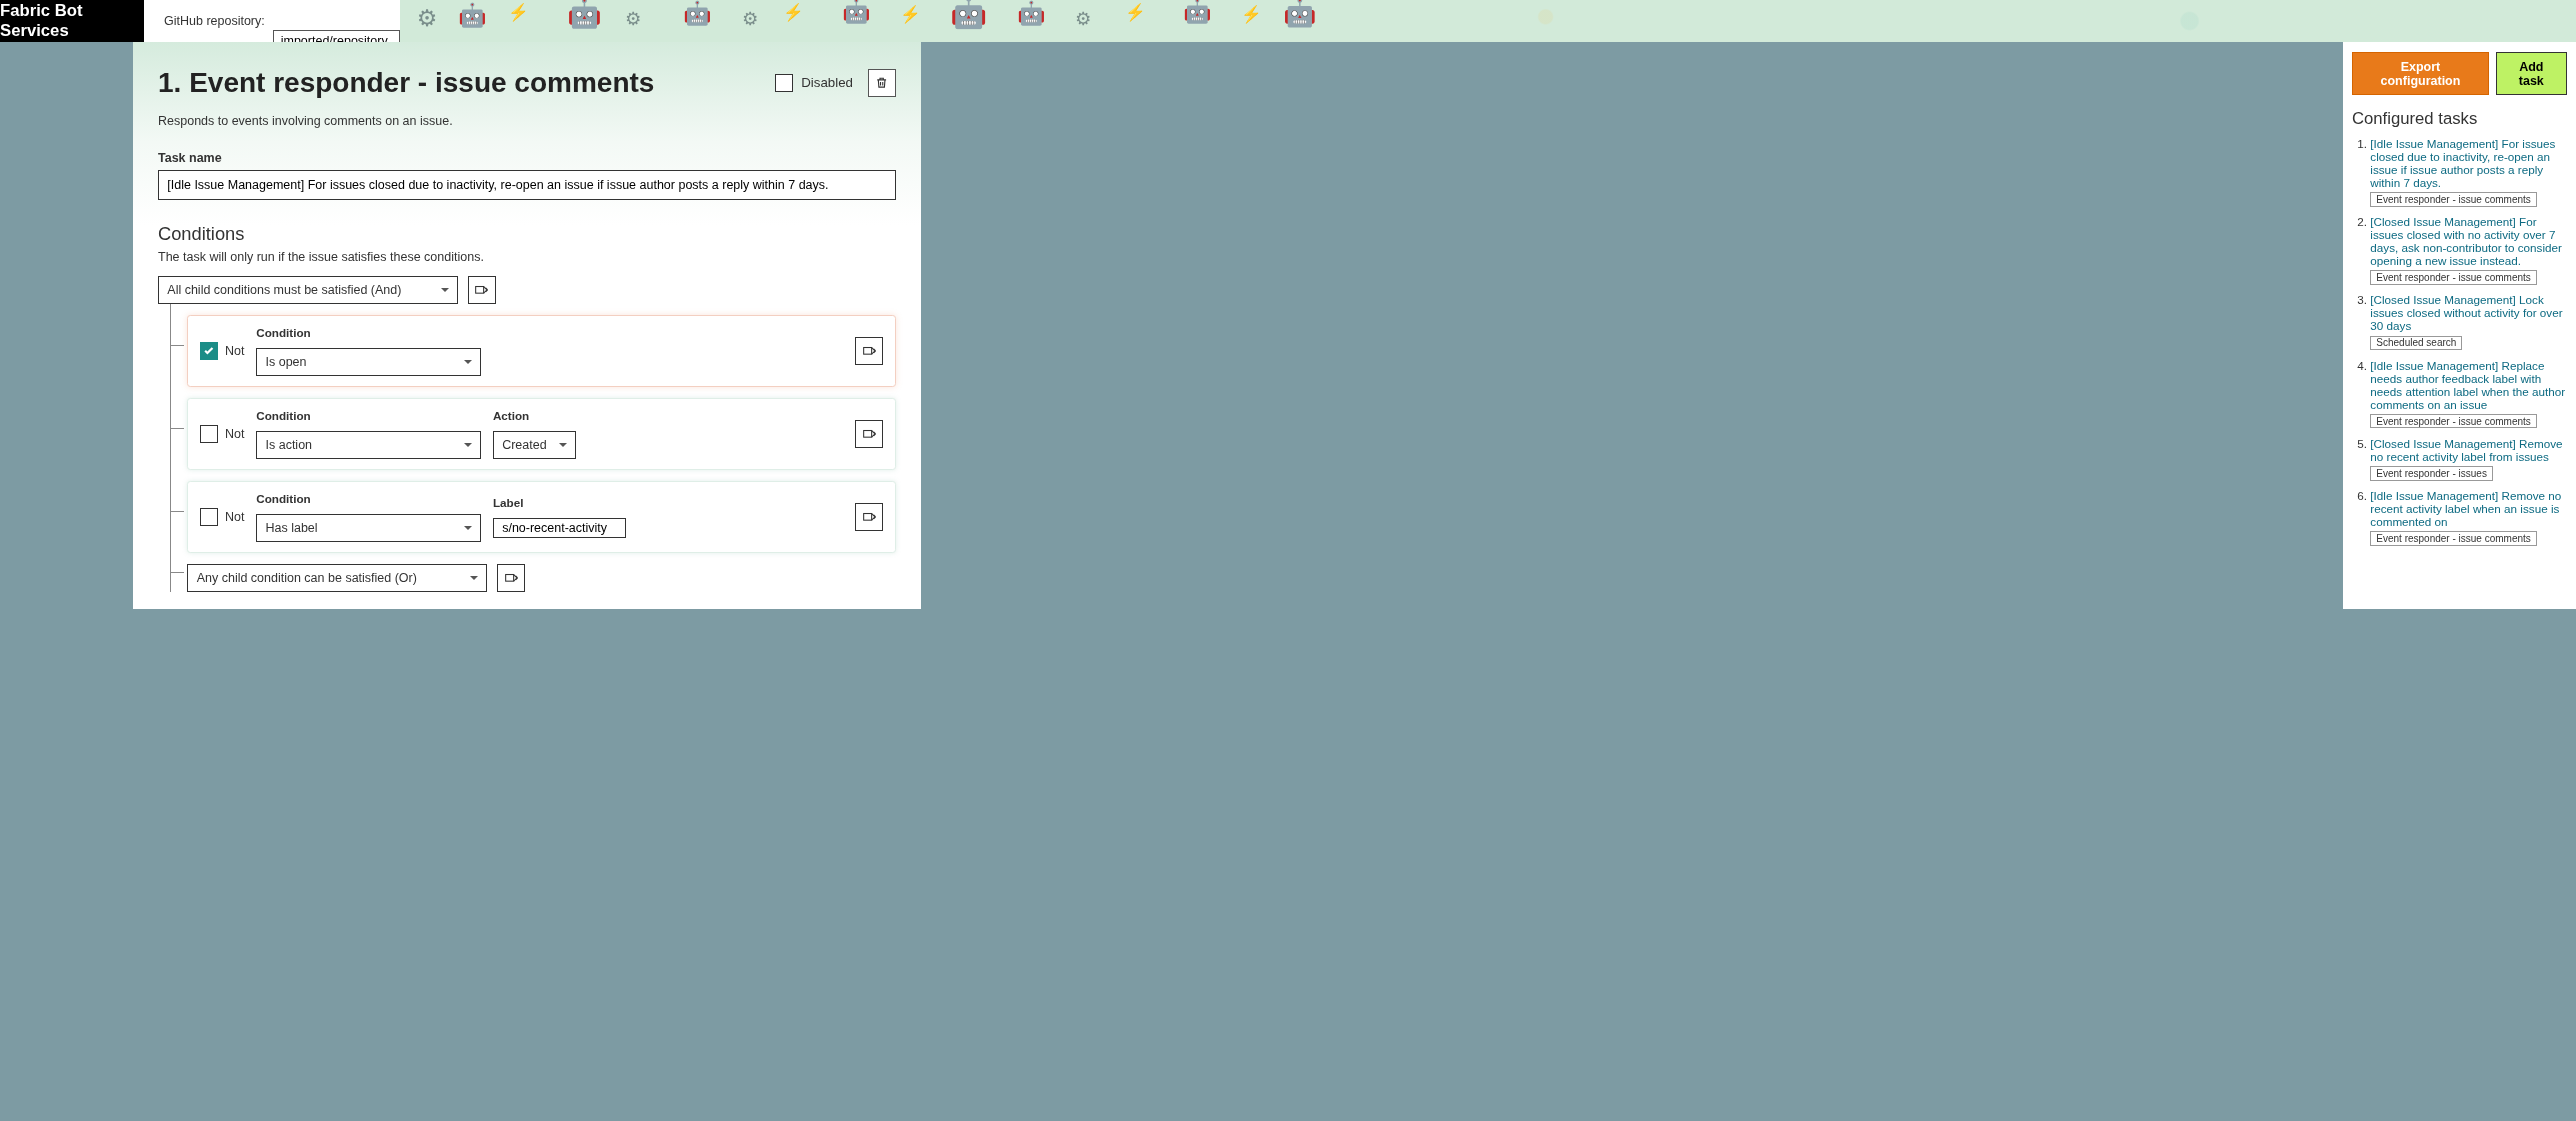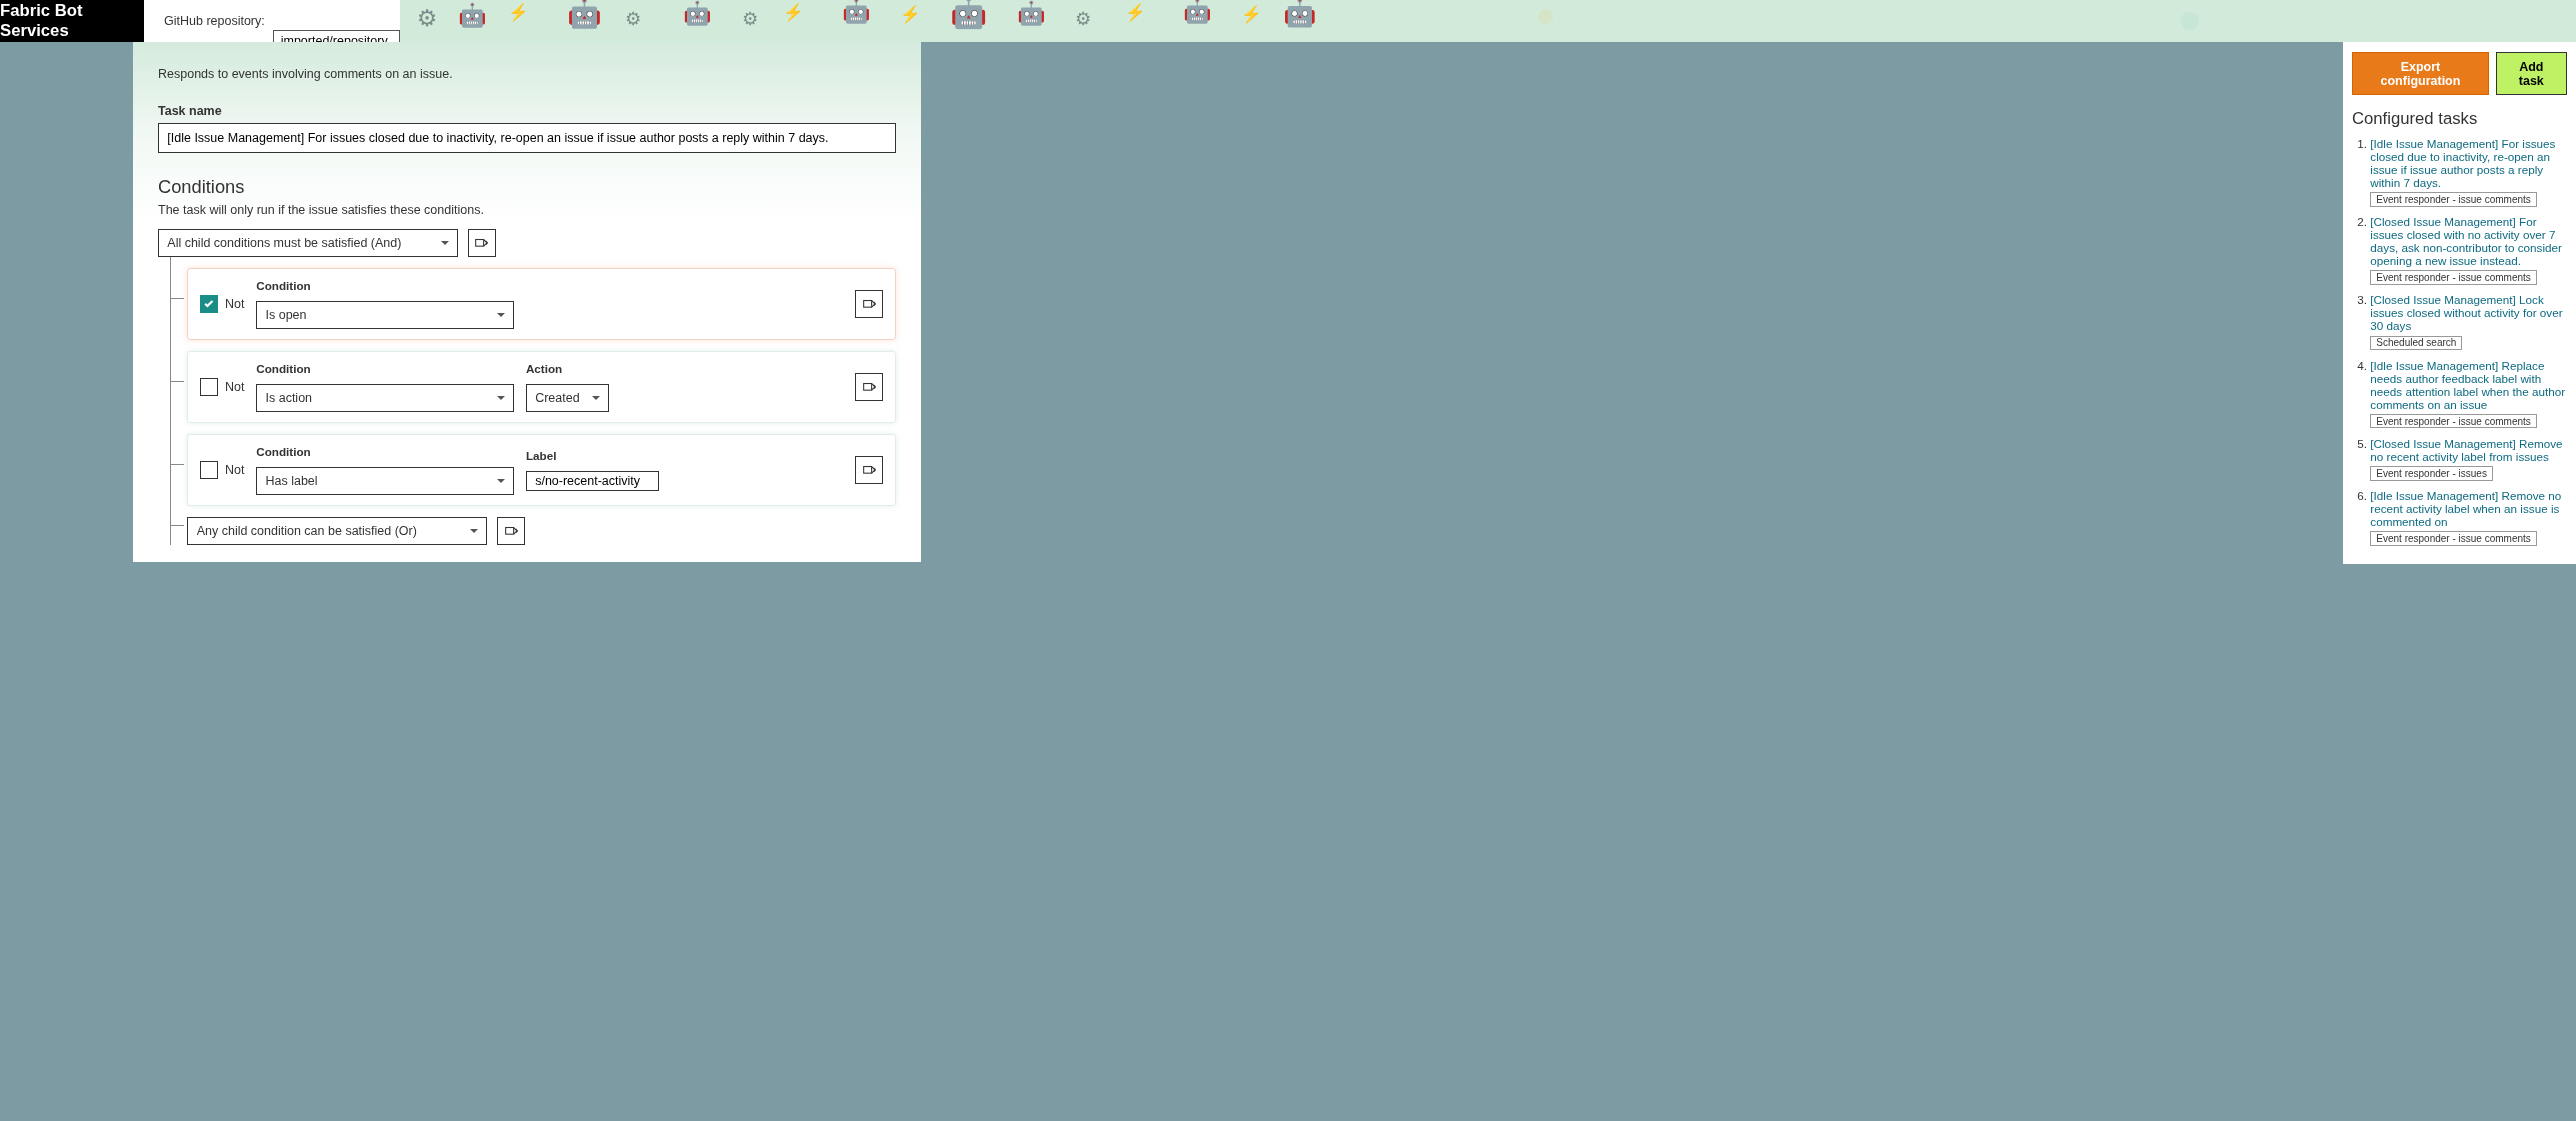--- a/index.html
+++ b/index.html
@@ -173,21 +173,21 @@
     gap: 11.7px;
     box-shadow: 0 0 5px rgba(140,190,170,0.25);
   }
   .cond-card.not-active {
     border-color: #f3cfc1;
     box-shadow: 0 0 6.7px rgba(240,150,110,0.25);
   }
   .not-group { display: flex; align-items: center; gap: 6.7px; }
   .cond-col { display: flex; flex-direction: column; gap: 3.3px; }
   .cond-col .field-label { font-weight: 600; font-size: 11.7px; }
-  .small-dd { width: 258px; }
+  .small-dd { width: 225px; }
   .mini-dd { width: 83px; }
   .label-input {
     border: 0.8px solid #333;
     height: 20px;
     padding: 0 8.3px;
     font-size: 12.5px;
     width: 133px;
   }
   .delete-btn {
     width: 28px; height: 28px;
@@ -261,20 +261,34 @@
     <span class="robot bolt" style="left:725px;top:3.3px;font-size:16.7px;">⚡</span>
     <span class="robot" style="left:783px;top:-1.7px;">🤖</span>
     <span class="robot bolt" style="left:841px;top:5px;font-size:16.7px;">⚡</span>
     <span class="robot" style="left:883px;top:-3.3px;font-size:27px;">🤖</span>
   </div>
 </div>
 
 <div class="layout">
   <div class="main-wrap">
     <div class="main-panel">
+      <div class="title-row">
+        <h1 class="page-title">1. Event responder - issue comments</h1>
+        <div class="title-controls">
+          <label class="disabled-row">
+            <span class="checkbox"></span>
+            <span>Disabled</span>
+          </label>
+          <div class="icon-btn">
+            <svg width="13.3" height="13.3" viewBox="0 0 24 24" fill="none" stroke="#333" stroke-width="2">
+              <path d="M4 7h16M9 7V4h6v3M6 7l1 13h10l1-13M10 11v6M14 11v6"></path>
+            </svg>
+          </div>
+        </div>
+      </div>
 
       <p class="description">Responds to events involving comments on an issue.</p>
 
       <label class="field-label">Task name</label>
       <input class="text-input" value="[Idle Issue Management] For issues closed due to inactivity, re-open an issue if issue author posts a reply within 7 days." style="">
 
       <h2 class="section-title">Conditions</h2>
       <p class="section-desc">The task will only run if the issue satisfies these conditions.</p>
 
       <div class="cond-row">

